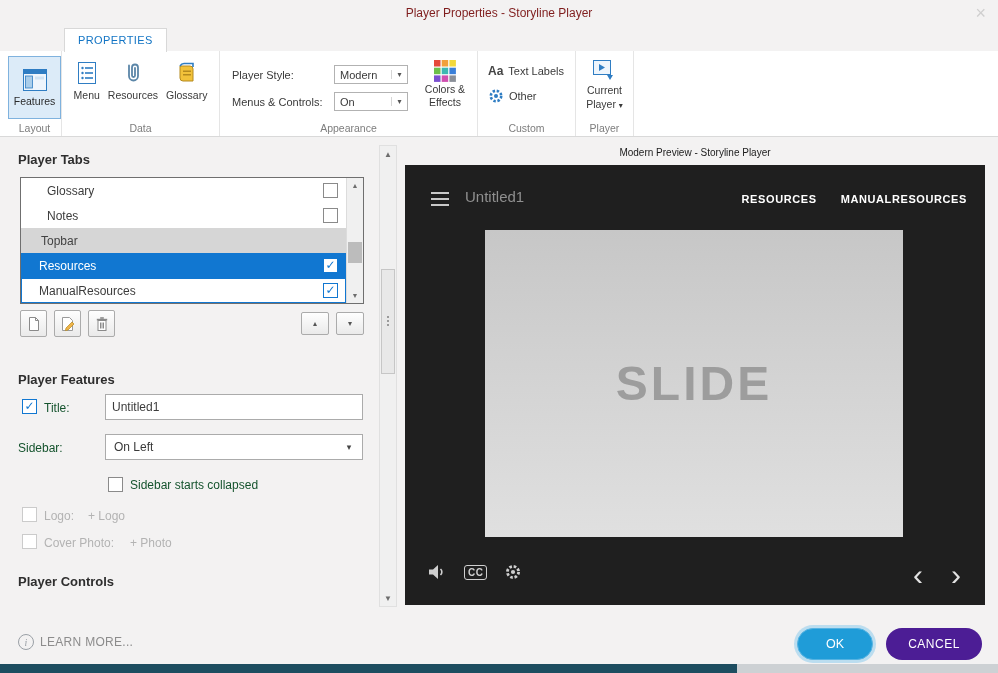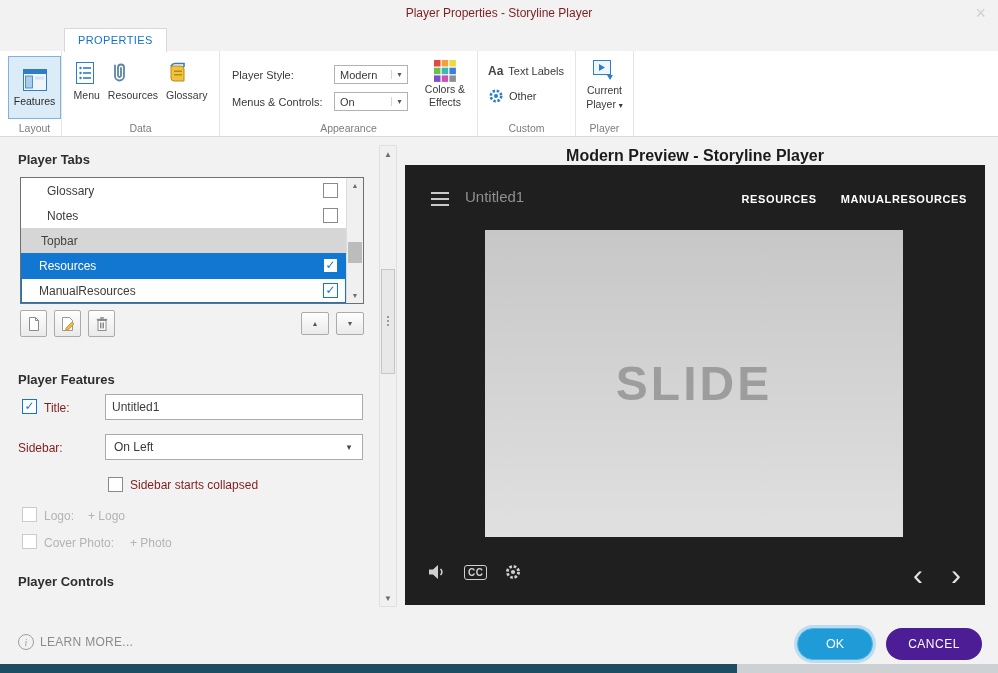--- a/index.html
+++ b/index.html
@@ -21,21 +21,21 @@
   
   .ribbon{position:absolute;top:51px;left:0;right:0;height:86px;background:#fff;
       border-bottom:1px solid #d9d9d9;display:flex;padding-left:8px;box-sizing:border-box;}
   .rgroup{position:relative;height:100%;border-right:1px solid #e5e5e5;box-sizing:border-box;flex:none;}
   .rgroup-label{position:absolute;bottom:2px;left:0;right:0;text-align:center;font-size:10.5px;color:#7d7d7d;}
   .g-layout{width:54px;display:flex;justify-content:center;}
   .features-btn{margin-top:5px;width:60px;height:63px;background:#dcebf8;border:1px solid #7fb2de;
       display:flex;flex-direction:column;align-items:center;justify-content:center;gap:3px;
       font-size:10.5px;color:#2b2b2b;}
   .g-data{width:158px;display:flex;justify-content:center;gap:2px;padding-top:8px;box-sizing:border-box;}
-  .small-vbtn{display:flex;flex-direction:column;align-items:flex-start;gap:4px;font-size:10.5px;
+  .small-vbtn{display:flex;flex-direction:column;align-items:center;gap:4px;font-size:10.5px;
       color:#3a3a3a;padding:2px 3px;background:none;border:none;height:58px;}
   .g-appearance{width:258px;}
   .app-rows{position:absolute;left:12px;top:14px;}
   .app-row{display:flex;align-items:center;margin-bottom:8px;}
   .app-row-label{width:102px;font-size:11px;color:#3a3a3a;}
   .mini-select{width:74px;height:19px;border:1px solid #b2b2b2;background:#fff;display:flex;
       align-items:center;font-size:11px;box-sizing:border-box;}
   .mini-select .val{flex:1;padding-left:5px;}
   .mini-select .arr{width:15px;text-align:center;border-left:1px solid #d5d5d5;font-size:8px;color:#555;}
   .colors-btn{position:absolute;right:5px;top:8px;width:54px;display:flex;flex-direction:column;
@@ -72,21 +72,21 @@
   .sb-btn{height:15px;display:flex;align-items:center;justify-content:center;}
   .sb-track{flex:1;position:relative;}
   .sb-thumb{position:absolute;top:52%;height:22%;left:1px;right:1px;background:#bcbcbc;}
   .tab-btns{position:absolute;left:20px;top:310px;display:flex;gap:7px;}
   .icon-btn{width:27px;height:27px;border:1px solid #ababab;background:linear-gradient(#fefefe,#eaeaea);
       display:flex;align-items:center;justify-content:center;border-radius:2px;}
   .move-btns{position:absolute;left:301px;top:312px;display:flex;gap:7px;}
   .move-btn{width:28px;height:23px;border:1px solid #ababab;background:linear-gradient(#fefefe,#eaeaea);
       border-radius:2px;font-size:8px;color:#555;display:flex;align-items:center;justify-content:center;}
 
-  .flabel{position:absolute;font-size:12px;color:#7f1d1d;}
+  .flabel{position:absolute;font-size:12px;color:#14532d;}
   .flabel.dim, .flink{color:#b3b3b3;}
   .flink{position:absolute;font-size:12px;}
   .inp-title{position:absolute;left:105px;top:394px;width:258px;height:26px;border:1px solid #ababab;
       font-size:12px;padding:0 6px;box-sizing:border-box;color:#3c3c3c;font-family:inherit;background:#fff;}
   .sel-sidebar{position:absolute;left:105px;top:434px;width:258px;height:26px;border:1px solid #ababab;
       background:#fff;display:flex;align-items:center;box-sizing:border-box;font-size:12px;}
   .sel-sidebar .val{flex:1;padding-left:8px;}
   .sel-sidebar .arr{width:26px;text-align:center;color:#444;font-size:9px;}
   .cbx.abs{position:absolute;}
 
@@ -94,21 +94,21 @@
   .panel-scroll{position:absolute;left:379px;top:145px;width:18px;height:462px;background:#f0f0f0;
       border:1px solid #e0e0e0;box-sizing:border-box;display:flex;flex-direction:column;font-size:8px;color:#6d6d6d;}
   .panel-scroll .sb-btn{height:16px;}
   .panel-thumb{position:absolute;top:25%;height:24%;left:1px;right:1px;background:#e8e8e8;
       border:1px solid #c6c6c6;display:flex;align-items:center;justify-content:center;}
   .grip{display:flex;flex-direction:column;gap:2px;}
   .grip i{width:2px;height:2px;background:#9a9a9a;display:block;}
 
   
   .preview-heading{position:absolute;left:405px;top:147px;width:580px;text-align:center;
-      font-size:16px;font-weight:bold;color:#1b1b1b;}
+      font-size:10px;font-weight:normal;color:#1b1b1b;}
   .preview{position:absolute;left:405px;top:165px;width:580px;height:440px;background:#1f1f1f;}
   .pv-hamburger{position:absolute;left:26px;top:27px;}
   .pv-hamburger i{display:block;width:18px;height:2px;background:#c9c9c9;margin-bottom:4px;}
   .pv-title{position:absolute;left:60px;top:23px;font-size:15px;color:#8f8f8f;}
   .pv-tabs{position:absolute;right:18px;top:28px;display:flex;gap:24px;}
   .pv-tab{font-size:11px;font-weight:bold;color:#fff;letter-spacing:.6px;}
   .pv-slide{position:absolute;left:80px;top:65px;width:418px;height:307px;
       background:linear-gradient(180deg,#c7c7c7,#e0e0e0);display:flex;align-items:center;justify-content:center;}
   .pv-slide-text{font-size:48px;font-weight:bold;color:#9d9d9d;letter-spacing:3px;}
   .pv-controls{position:absolute;left:22px;bottom:24px;display:flex;gap:17px;align-items:center;}

